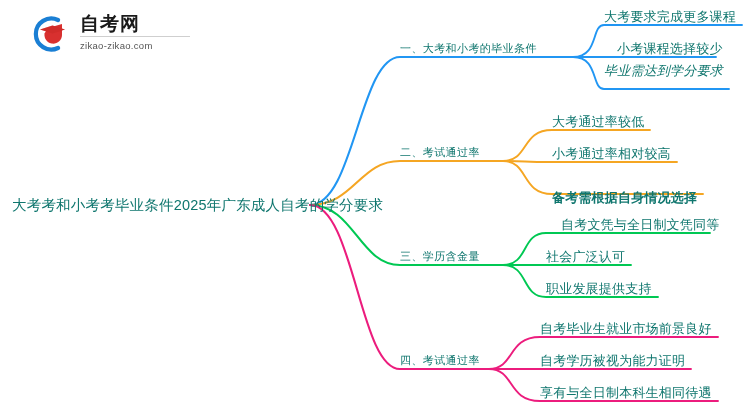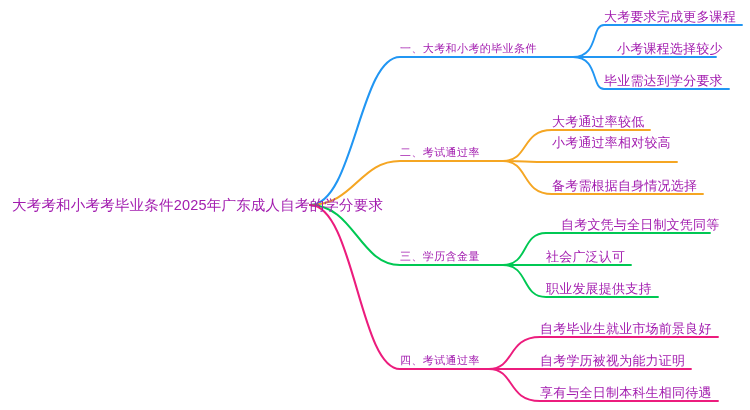--- a/index.html
+++ b/index.html
@@ -62,21 +62,21 @@
     position: absolute;
     left: 0;
     top: 0;
     width: 750px;
     height: 410px;
   }
   
   .node {
     position: absolute;
     white-space: nowrap;
-    color: #a21caf;
+    color: #0f766e;
     font-family: "Liberation Sans", "DejaVu Sans", sans-serif;
   }
   #root-node {
     font-size: 14.5px;
     line-height: 18px;
     left: 12px;
     top: 196px;
     letter-spacing: 0.2px;
   }
   .branch-node {
@@ -88,20 +88,34 @@
     font-size: 13px;
     line-height: 16px;
     letter-spacing: 0.2px;
   }
 </style>
 </head>
 <body>
 
 <div id="canvas">
 
+  <div id="logo">
+    <div id="logo-mark">
+      <svg width="42" height="40" viewBox="0 0 42 40" xmlns="http://www.w3.org/2000/svg">
+        <path d="M30 6 A15.5 15.5 0 1 0 30 34" fill="none" stroke="#1a7fd4" stroke-width="4.2" stroke-linecap="round"></path>
+        <path d="M20 14 L34 10 L34 21 C34 26.5 28.5 30.5 23.5 29.5 C18.5 28.5 16 24 16.5 19.5 Z" fill="#d8302f"></path>
+        <path d="M12 15.5 L24.5 11.5 L37 15.5 L24.5 19.5 Z" fill="#d8302f"></path>
+        <path d="M12 15.5 L24.5 11.5 L37 15.5 L24.5 19.5 Z" fill="#c42423" opacity="0.35"></path>
+      </svg>
+    </div>
+    <div id="logo-text">
+      <div class="logo-cn">自考网</div>
+      <div class="logo-en">zikao-zikao.com</div>
+    </div>
+  </div>
 
   <svg id="links" viewBox="0 0 750 410" xmlns="http://www.w3.org/2000/svg">
       <path d="M 310 205 C 354 205, 359.5 57, 400 57 L 573 57" fill="none" stroke="#2196f3" stroke-width="2.1" stroke-linecap="round"></path>
       <path d="M 573 57 C 599 57, 591 25, 604 25 L 742 25" fill="none" stroke="#2196f3" stroke-width="1.9" stroke-linecap="round"></path>
       <path d="M 573 57 C 599 57, 591 57, 604 57 L 716 57" fill="none" stroke="#2196f3" stroke-width="1.9" stroke-linecap="round"></path>
       <path d="M 573 57 C 599 57, 591 89, 604 89 L 729 89" fill="none" stroke="#2196f3" stroke-width="1.9" stroke-linecap="round"></path>
       <path d="M 310 205 C 354 205, 359.5 161, 400 161 L 503 161" fill="none" stroke="#f5a623" stroke-width="2.1" stroke-linecap="round"></path>
       <path d="M 503 161 C 529 161, 521 130, 552 130 L 650 130" fill="none" stroke="#f5a623" stroke-width="1.9" stroke-linecap="round"></path>
       <path d="M 503 161 C 529 161, 521 162, 552 162 L 677 162" fill="none" stroke="#f5a623" stroke-width="1.9" stroke-linecap="round"></path>
       <path d="M 503 161 C 529 161, 521 194, 552 194 L 703 194" fill="none" stroke="#f5a623" stroke-width="1.9" stroke-linecap="round"></path>
@@ -114,25 +128,25 @@
       <path d="M 489 369 C 515 369, 507 369, 540 369 L 691 369" fill="none" stroke="#ec1c7d" stroke-width="1.9" stroke-linecap="round"></path>
       <path d="M 489 369 C 515 369, 507 401, 540 401 L 718 401" fill="none" stroke="#ec1c7d" stroke-width="1.9" stroke-linecap="round"></path>
     </svg>
 
   <div class="node" id="root-node">大考考和小考考毕业条件2025年广东成人自考的学分要求</div>
 
   <div id="nodes">
       <div class="node branch-node" style="left: 400px; top: 40px;">一、大考和小考的毕业条件</div>
       <div class="node leaf-node" style="left: 604px; top: 9px;">大考要求完成更多课程</div>
       <div class="node leaf-node" style="left: 604px; top: 41px; margin-left: 13px;">小考课程选择较少</div>
-      <div class="node leaf-node" style="left: 604px; top: 73px;">毕业需达到学分要求</div>
+      <div class="node leaf-node" style="left: 604px; top: 63px; font-style: italic;">毕业需达到学分要求</div>
       <div class="node branch-node" style="left: 400px; top: 144px;">二、考试通过率</div>
       <div class="node leaf-node" style="left: 552px; top: 114px;">大考通过率较低</div>
-      <div class="node leaf-node" style="left: 552px; top: 135px;">小考通过率相对较高</div>
-      <div class="node leaf-node" style="left: 552px; top: 178px;">备考需根据自身情况选择</div>
+      <div class="node leaf-node" style="left: 552px; top: 146px;">小考通过率相对较高</div>
+      <div class="node leaf-node" style="left: 552px; top: 190px; font-weight: bold;">备考需根据自身情况选择</div>
       <div class="node branch-node" style="left: 400px; top: 248px;">三、学历含金量</div>
       <div class="node leaf-node" style="left: 517px; top: 217px; margin-left: 44px;">自考文凭与全日制文凭同等</div>
       <div class="node leaf-node" style="left: 546px; top: 249px;">社会广泛认可</div>
       <div class="node leaf-node" style="left: 546px; top: 281px; text-align: right;">职业发展提供支持</div>
       <div class="node branch-node" style="left: 400px; top: 352px;">四、考试通过率</div>
       <div class="node leaf-node" style="left: 540px; top: 321px;">自考毕业生就业市场前景良好</div>
       <div class="node leaf-node" style="left: 540px; top: 353px;">自考学历被视为能力证明</div>
       <div class="node leaf-node" style="left: 540px; top: 385px; text-align: right;">享有与全日制本科生相同待遇</div>
     </div>
 

